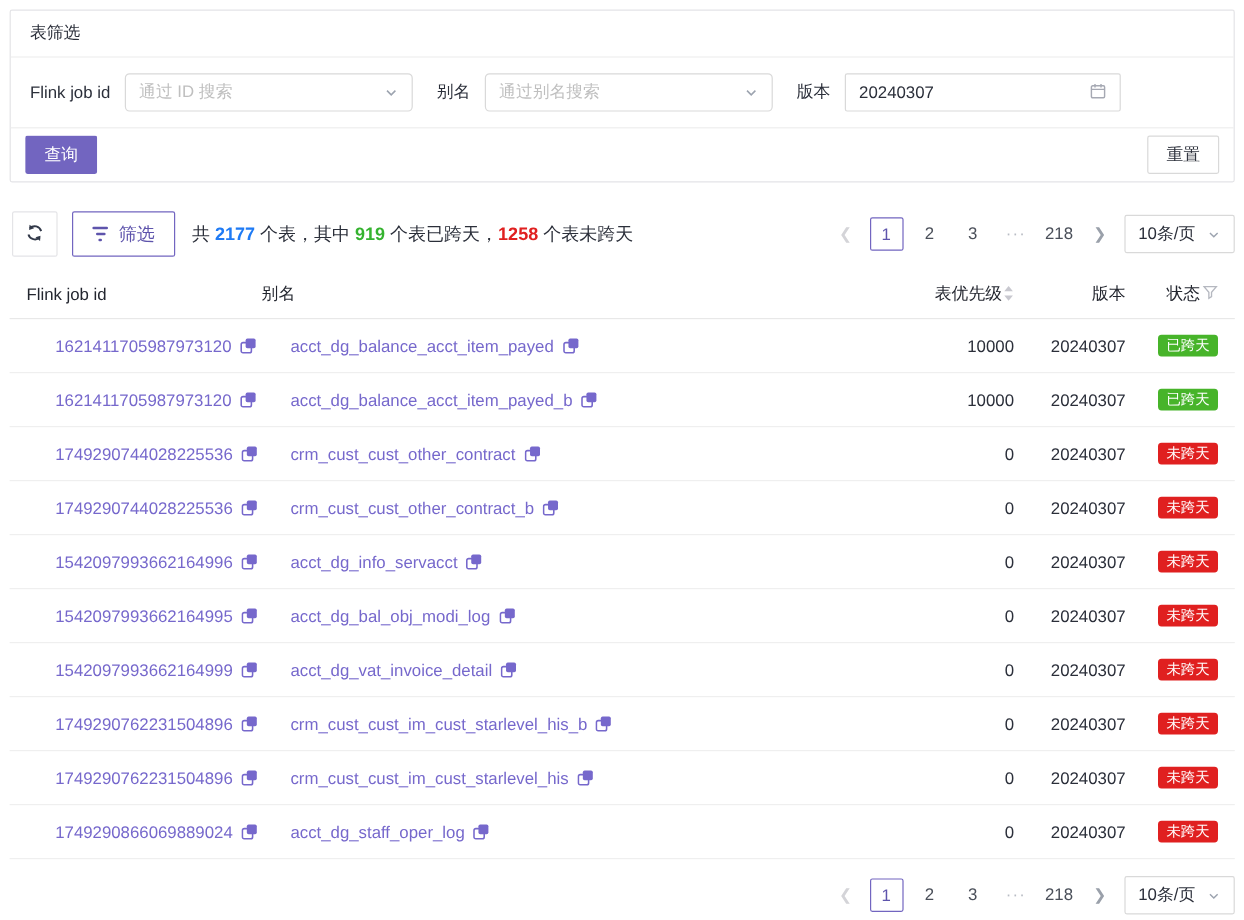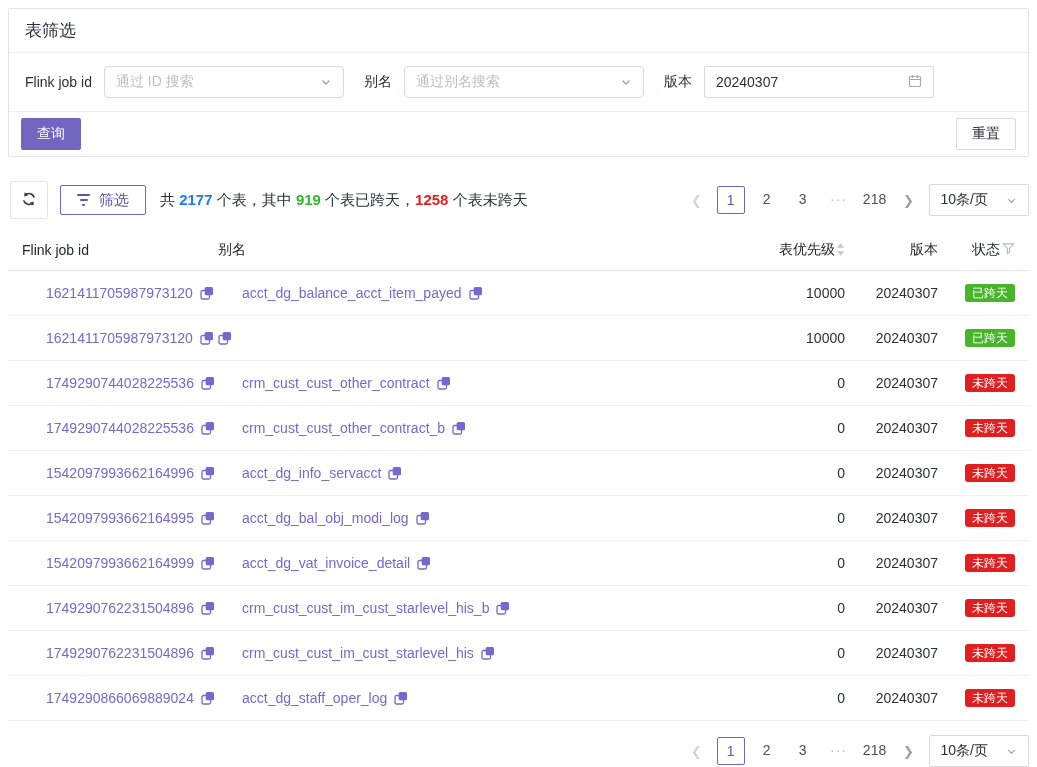--- a/index.html
+++ b/index.html
@@ -6,59 +6,59 @@
     --accent:#7265c0; --accent-dark:#5e54ac; --link:#7668cc;
     --green:#47b42a; --red:#e02020; --blue:#1f7bf5; --count-green:#35b32f;
     --text:#2b2f3a; --muted:#8a8f99; --placeholder:#bfbfbf;
     --border:#e4e4e7; --input-border:#d9d9d9; --row-border:#efefef;
   }
   *{box-sizing:border-box;margin:0;padding:0;}
   html,body{width:1037px;height:767px;overflow:hidden;}
   body{font-family:"Liberation Sans","DejaVu Sans",sans-serif;font-size:14px;color:var(--text);background:#fff;}
 
   .filter-card{margin:8px;border:1px solid var(--border);border-radius:2px;background:#fff;}
-  .card-title{padding:10px 16px;font-size:17px;border-bottom:1px solid #eee;}
+  .card-title{padding:10px 16px;font-size:14px;border-bottom:1px solid #eee;}
   .form-row{display:flex;align-items:center;padding:13px 16px;border-bottom:1px solid #eee;}
   .form-label{margin-right:12px;white-space:nowrap;}
   .select{width:240px;height:32px;border:1px solid var(--input-border);border-radius:4px;
     display:flex;align-items:center;justify-content:space-between;padding:0 11px;background:#fff;}
   .select .ph{color:var(--placeholder);}
   .gap{width:20px;}
   .date-input{width:230px;height:32px;border:1px solid var(--input-border);border-radius:2px;
     display:flex;align-items:center;justify-content:space-between;padding:0 11px;background:#fff;}
   .form-actions{display:flex;justify-content:space-between;align-items:center;gap:12px;padding:7px 12px;height:44px;}
   .btn{height:32px;padding:0 15px;border-radius:2px;font-size:14px;display:flex;align-items:center;cursor:pointer;border:1px solid transparent;}
   .btn-primary{background:var(--accent);color:#fff;}
   .btn-default{background:#fff;border-color:var(--input-border);color:var(--text);}
 
   .toolbar{margin:24px 8px 0 8px;display:flex;align-items:center;height:38px;}
   .icon-btn{width:38px;height:38px;border:1px solid var(--border);border-radius:2px;background:#fff;
     display:flex;align-items:center;justify-content:center;margin-left:2px;}
-  .filter-btn{margin-left:12px;height:30px;padding:0 16px;border:1px solid var(--accent);border-radius:2px;
+  .filter-btn{margin-left:12px;height:38px;padding:0 16px;border:1px solid var(--accent);border-radius:2px;
     color:var(--accent-dark);display:flex;align-items:center;gap:9px;background:#fff;font-size:15px;}
   .funnel-bars{display:flex;flex-direction:column;align-items:center;gap:3px;}
   .funnel-bars i{display:block;height:2px;background:var(--accent-dark);border-radius:1px;}
   .funnel-bars i:nth-child(1){width:13px;}
   .funnel-bars i:nth-child(2){width:8px;}
   .funnel-bars i:nth-child(3){width:3px;}
   .summary{margin-left:14px;font-size:15px;}
   .summary b{font-weight:700;}
   .summary .c-blue{color:var(--blue);}
   .summary .c-green{color:var(--count-green);}
   .summary .c-red{color:var(--red);}
 
   .pagination{margin-left:auto;display:flex;align-items:center;gap:8px;}
   .pg-arrow{width:24px;text-align:center;font-size:13px;}
   .pg-prev{color:#d4d4d8;}
   .pg-next{color:#9aa0aa;}
   .pg-item{min-width:28px;height:28px;line-height:26px;text-align:center;color:#4a4f59;border-radius:2px;}
   .pg-item.active{border:1px solid var(--accent);color:var(--accent-dark);}
   .pg-ellipsis{color:#b8bcc4;letter-spacing:1px;}
   .pg-size{height:32px;border:1px solid var(--input-border);border-radius:2px;display:flex;align-items:center;
-    gap:18px;padding:0 11px;background:#fff;}
+    gap:10px;padding:0 11px;background:#fff;}
 
   .table{margin:10px 8px 0 8px;}
   .tr{display:flex;align-items:center;padding:0 14px;border-bottom:1px solid var(--row-border);height:45px;}
   .thead{height:42px;border-bottom:1px solid #e8e8e8;font-weight:500;color:#23262f;}
   .col-id{width:196px;display:flex;align-items:center;gap:7px;}
   .col-alias{flex:1;display:flex;align-items:center;gap:7px;}
   .col-priority{width:165px;display:flex;justify-content:flex-end;align-items:center;gap:1px;text-align:right;}
   .col-version{width:80px;text-align:right;padding-right:7px;}
   .col-status{width:70px;display:flex;justify-content:flex-end;align-items:center;gap:2px;}
   .tr .col-priority{padding-right:20px;}
@@ -219,20 +219,21 @@
     <div class="col-id">
       <a class="link">1621411705987973120</a>
       <span class="copy-icon">
         <svg width="14" height="14" viewBox="0 0 14 14">
               <rect x="1" y="4.5" width="8.5" height="8.5" rx="1.5" fill="none" stroke="currentColor" stroke-width="1.3"></rect>
               <rect x="4.7" y="1" width="8.3" height="8.3" rx="1.5" fill="currentColor"></rect>
             </svg>
       </span>
     </div>
     <div class="col-alias">
+      <a class="link">acct_dg_balance_acct_item_payed_b</a>
       <span class="copy-icon">
         <svg width="14" height="14" viewBox="0 0 14 14">
               <rect x="1" y="4.5" width="8.5" height="8.5" rx="1.5" fill="none" stroke="currentColor" stroke-width="1.3"></rect>
               <rect x="4.7" y="1" width="8.3" height="8.3" rx="1.5" fill="currentColor"></rect>
             </svg>
       </span>
     </div>
     <div class="col-priority">
           <span>10000</span>
         </div>

